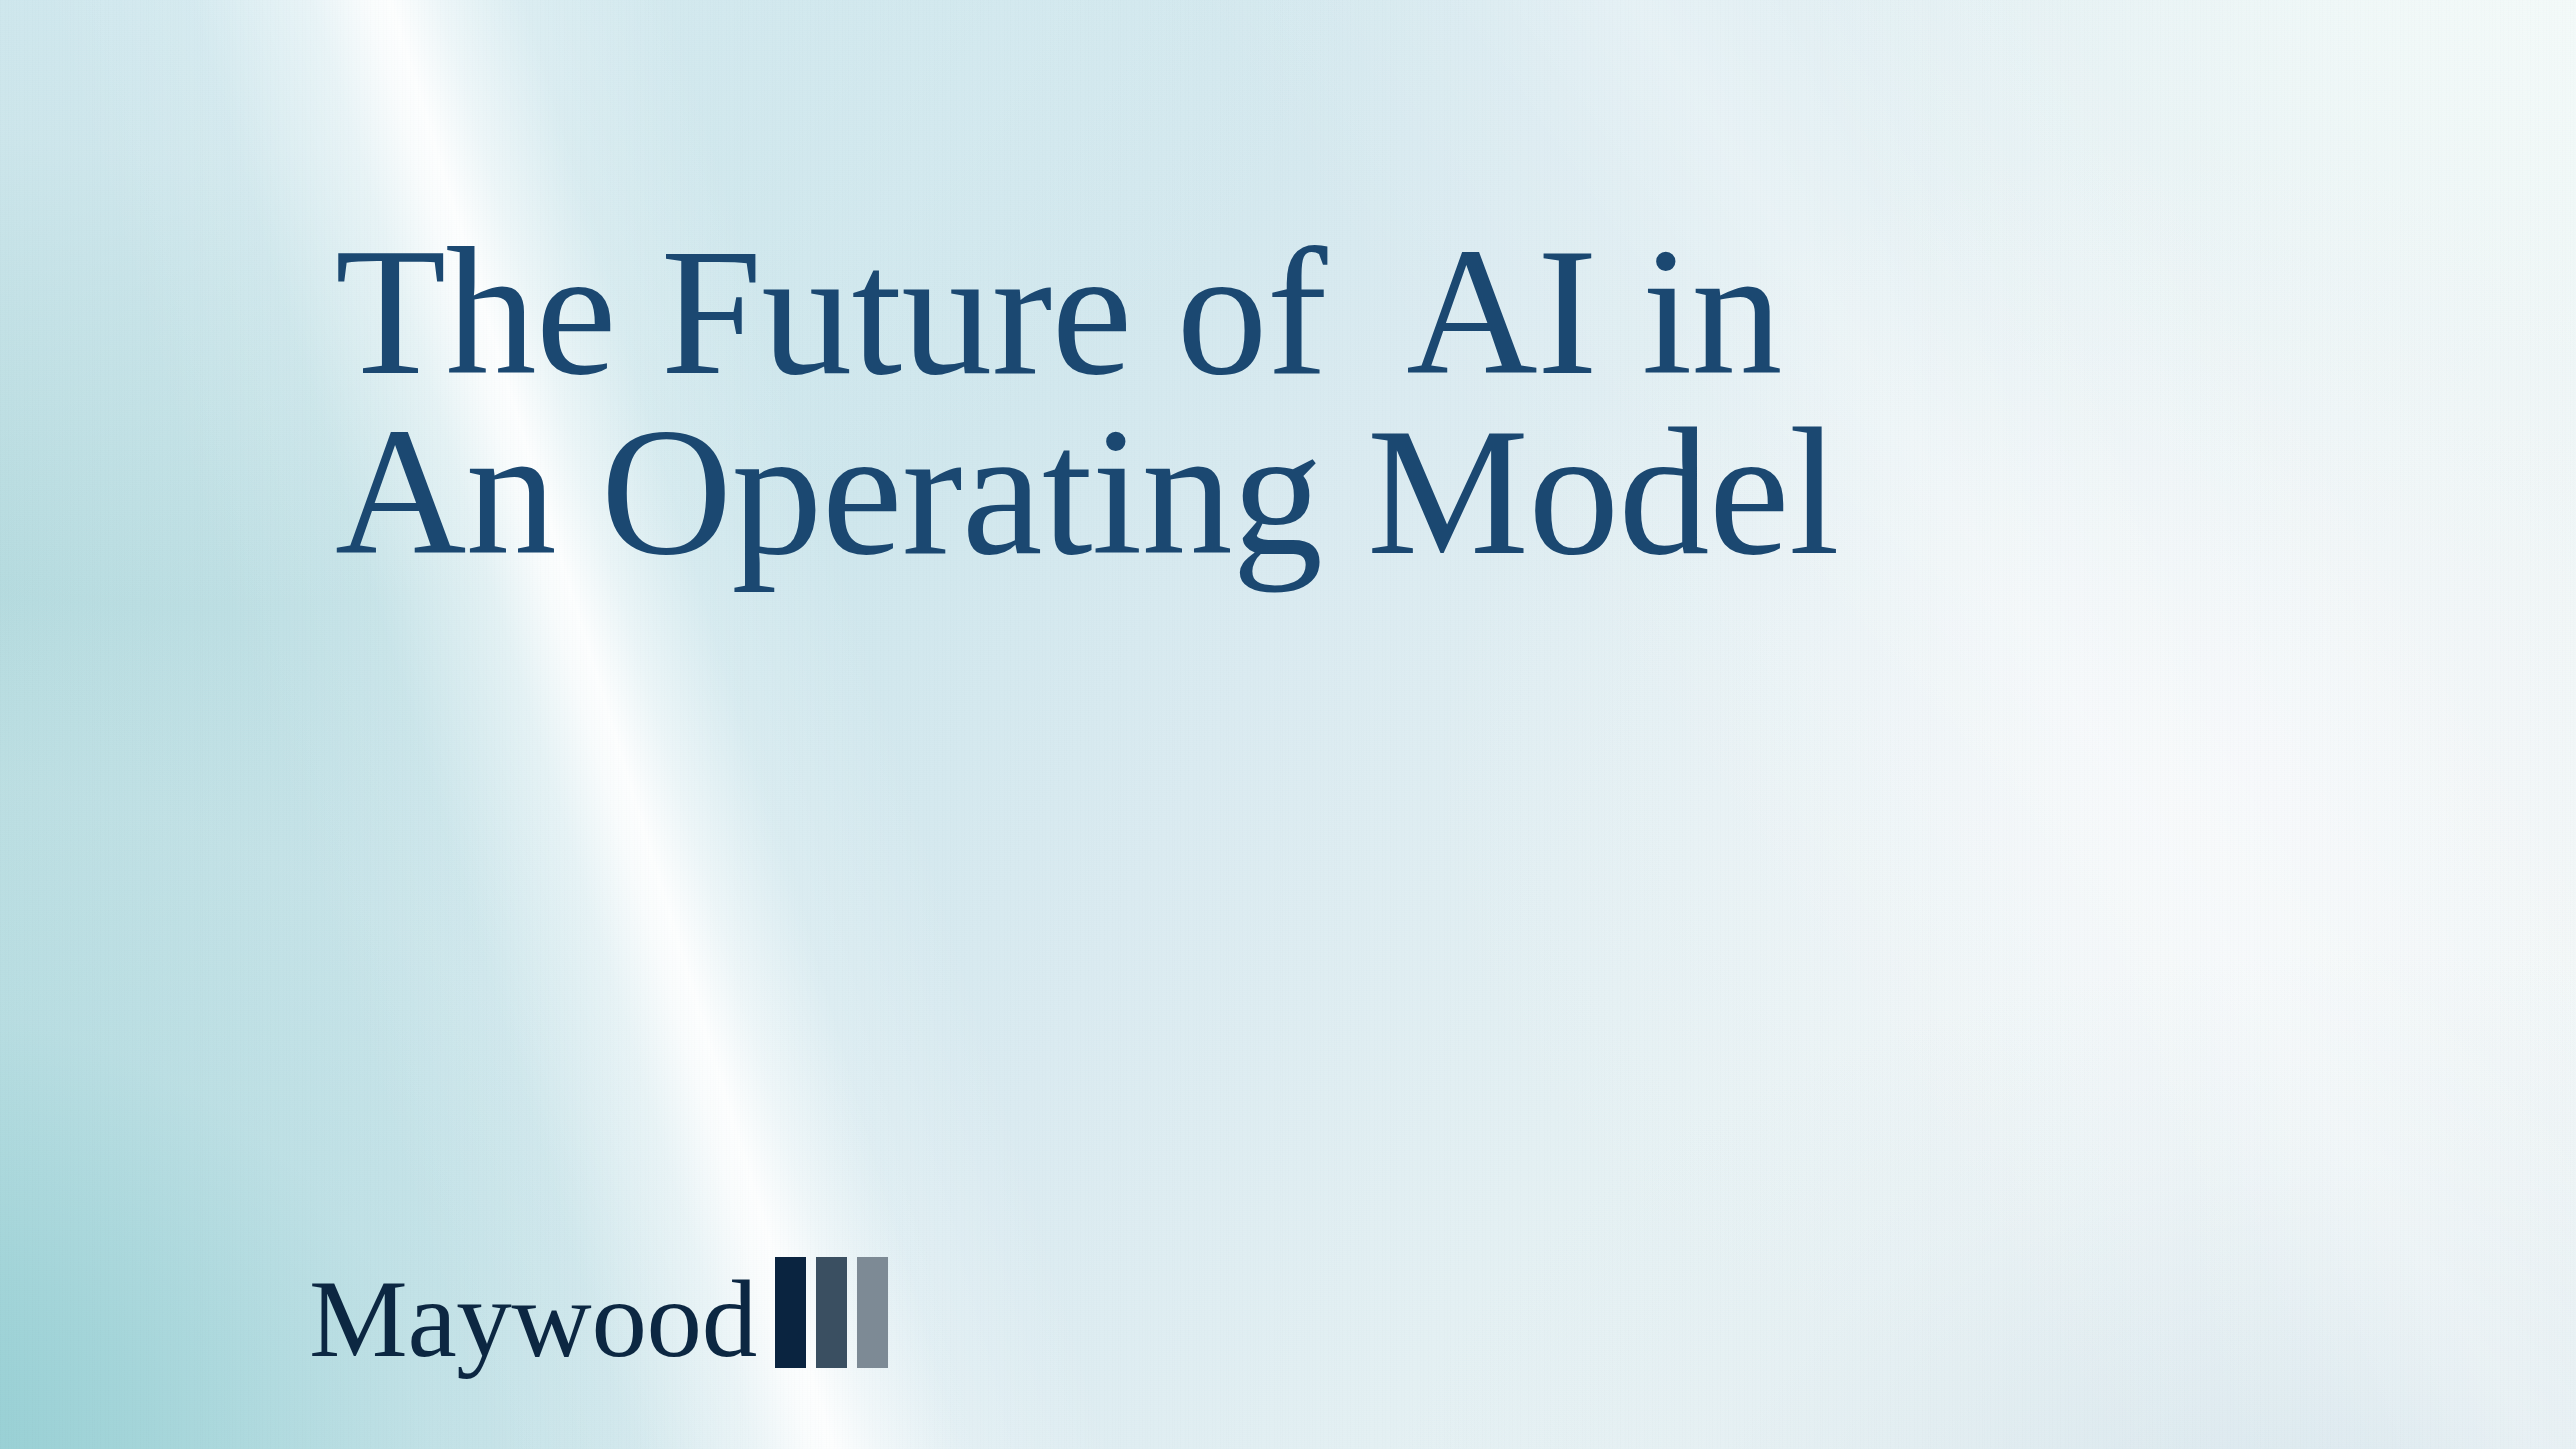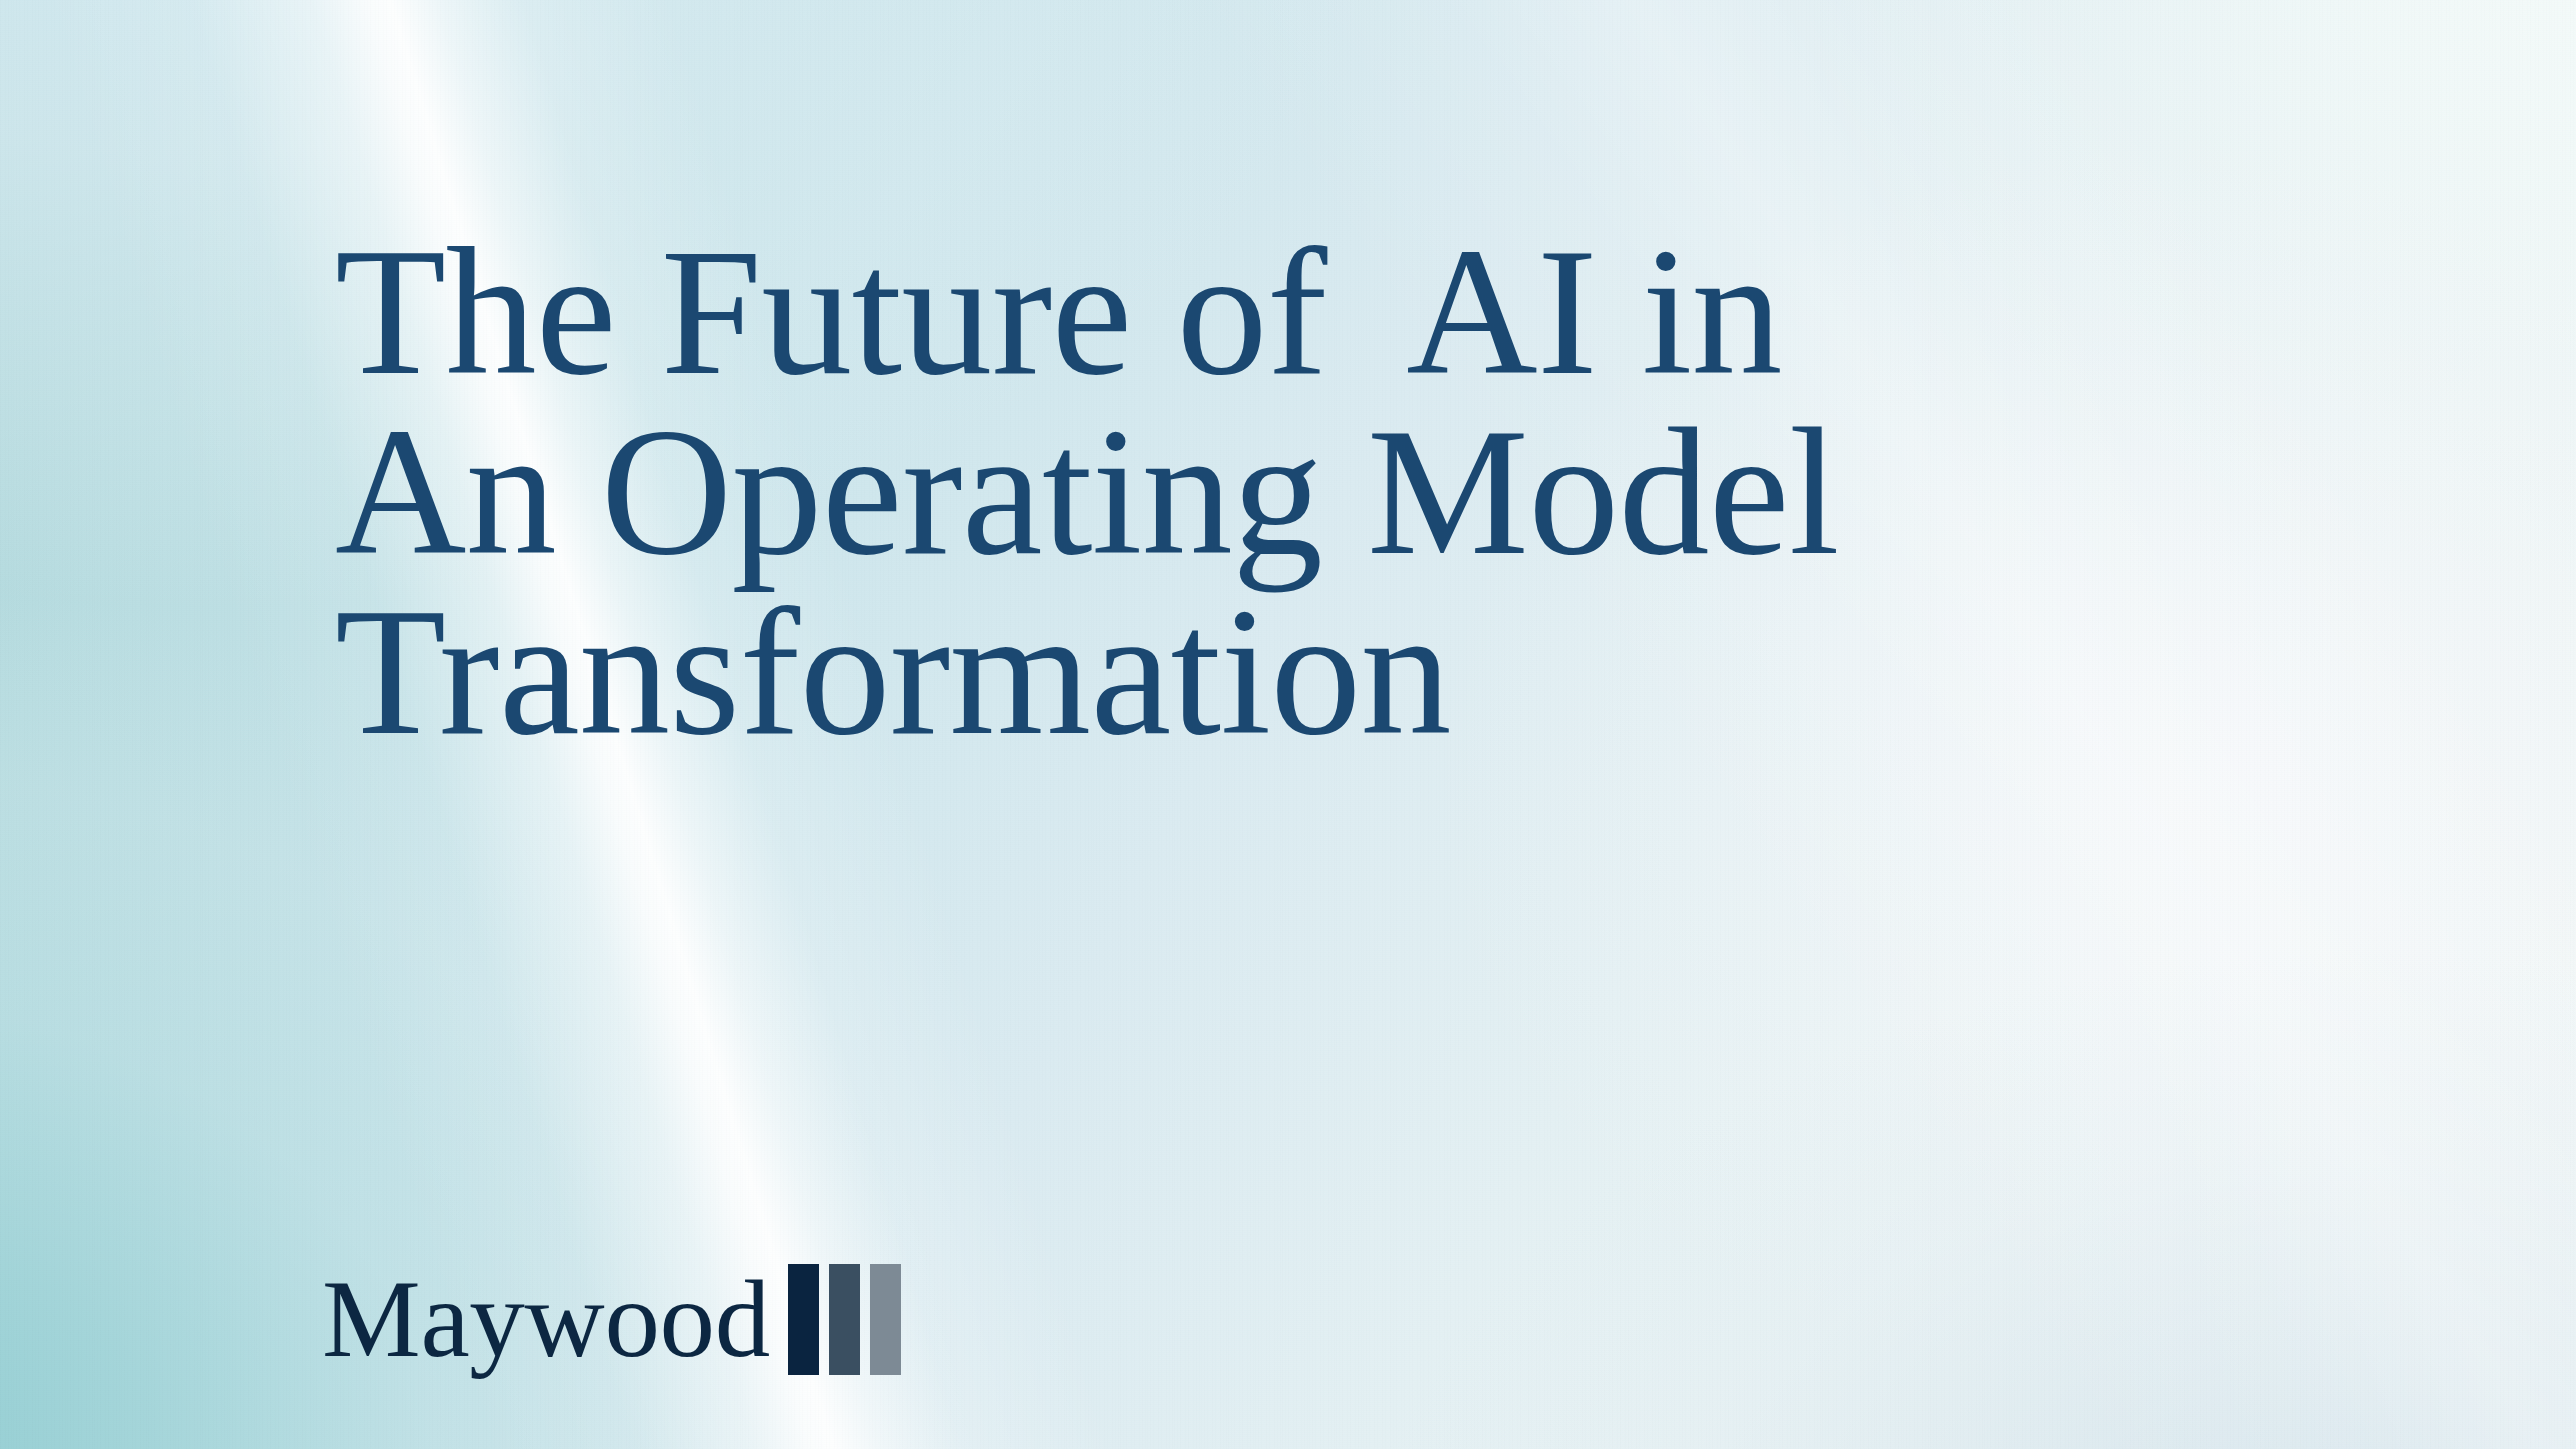--- a/index.html
+++ b/index.html
@@ -141,24 +141,24 @@
     font-size: 182px;
     line-height: 180px;
     font-weight: 400;
     letter-spacing: -0.7px;
     white-space: pre;
     text-rendering: optimizeLegibility;
   }
 
   .logo-block {
     position: absolute;
-    left: 322px;
+    left: 309px;
     top: 1249px;
     display: flex;
-    align-items: flex-end;
+    align-items: center;
     gap: 18px;
   }
   .logo-word {
     color: #0c2742;
     font-family: "Liberation Serif", "DejaVu Serif", serif;
     font-size: 111px;
     line-height: 113px;
     font-weight: 400;
     letter-spacing: -0.3px;
     margin-top: 13.4px;
@@ -190,21 +190,20 @@
   <div class="bg-layer bg-bottomright"></div>
   <div class="bg-layer bg-streak"></div>
   <div class="bg-layer bg-streak2"></div>
   <div class="bg-layer bg-grain"></div>
 
   <div class="content">
 
     <h1 class="title-block">
       <span class="title-line">The Future of  AI in</span>
       <span class="title-line">An Operating Model</span>
-      <span class="title-line">Transformation</span>
     </h1>
 
     <div class="logo-block">
       <span class="logo-word">Maywood</span>
       <span class="logo-bars">
         <span class="logo-bar bar-1"></span>
         <span class="logo-bar bar-2"></span>
         <span class="logo-bar bar-3"></span>
       </span>
     </div>

